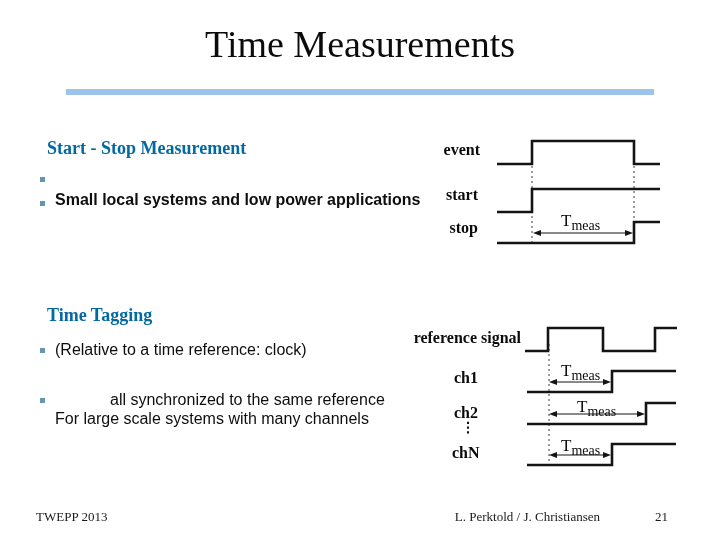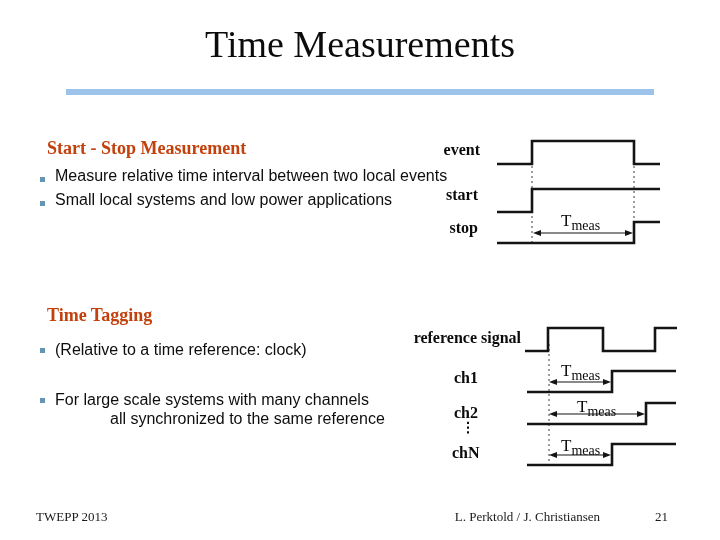--- a/index.html
+++ b/index.html
@@ -2,21 +2,21 @@
 <html><head>
 <meta charset="utf-8">
 <style>
   html,body{margin:0;padding:0;background:#ffffff;}
   .slide{position:relative;width:720px;height:540px;background:#ffffff;overflow:hidden;
          font-family:"Liberation Serif",serif;color:#111;}
   .title{position:absolute;left:0;top:22px;width:720px;text-align:center;
          font-family:"Liberation Serif",serif;font-size:38px;font-weight:400;color:#0b0b0b;}
   .accent-bar{position:absolute;left:66px;top:89px;width:588px;height:6px;background:#9dc3ea;}
   .sec-heading{position:absolute;font-family:"Liberation Serif",serif;font-weight:700;
-               font-size:18px;color:#c2410c;white-space:nowrap;}
+               font-size:18px;color:#0369a1;white-space:nowrap;}
   .h-startstop{left:47px;top:138px;}
   .h-tagging{left:47px;top:305px;}
   .bullet-sq{position:absolute;width:5px;height:5px;background:#6496b4;}
   .bullet-text{position:absolute;font-family:"Liberation Sans",sans-serif;font-size:16px;
                line-height:19px;color:#0e0e0e;white-space:nowrap;}
   .sig-label{position:absolute;font-family:"Liberation Serif",serif;font-weight:700;
              font-size:16px;color:#0b0b0b;white-space:nowrap;line-height:16px;}
   .lab-right{text-align:right;}
   .tmeas{position:absolute;font-family:"Liberation Serif",serif;font-size:17px;color:#0b0b0b;
          white-space:nowrap;line-height:17px;}
@@ -38,24 +38,23 @@
 <body>
 
 <div class="slide">
 
   <div class="title">Time Measurements</div>
   <div class="accent-bar"></div>
 
   <div class="sec-heading h-startstop">Start - Stop Measurement</div>
 
   <div class="bullet-sq" style="left:40px;top:177px;"></div>
-  <div class="bullet-text" style="left:55px;top:166px;">Measure relative time interval between two local events</div>
 
   <div class="bullet-sq" style="left:40px;top:201px;"></div>
-  <div class="bullet-text" style="left:55px;top:190px;">Small local systems and low power applications</div>
+  <div class="bullet-text" style="left:55px;top:190px;font-weight:bold;">Small local systems and low power applications</div>
 
   <div class="sig-label lab-right" style="left:420px;top:142px;width:60px;">event</div>
   <div class="sig-label lab-right" style="left:420px;top:187px;width:58px;">start</div>
   <div class="sig-label lab-right" style="left:420px;top:220px;width:58px;">stop</div>
   <div class="tmeas" style="left:561px;top:212px;"><span>T</span><sub>meas</sub></div>
 
   <svg class="diagram" style="left:490px;top:134px;" width="185" height="116" viewBox="0 0 185 116">
     <path class="dash" d="M42,32 V109"></path>
     <path class="dash" d="M144,32 V109"></path>
     <path class="wave" d="M7,30 H42 V7 H144 V30 H170"></path>
@@ -68,22 +67,22 @@
 
   <div class="sec-heading h-tagging">Time Tagging</div>
 
   <div class="bullet-sq" style="left:40px;top:348px;"></div>
   <div class="bullet-text" style="left:55px;top:340px;">
     <div>(Relative to a time reference: clock)</div>
   </div>
 
   <div class="bullet-sq" style="left:40px;top:398px;"></div>
   <div class="bullet-text" style="left:55px;top:390px;">
+    <div style="padding-left:55px;">all synchronized to the same reference</div>
     <div>For large scale systems with many channels</div>
-    <div style="padding-left:55px;">all synchronized to the same reference</div>
   </div>
 
   <div class="sig-label lab-right" style="left:381px;top:330px;width:140px;">reference signal</div>
   <div class="sig-label" style="left:454px;top:370px;">ch1</div>
   <div class="sig-label" style="left:454px;top:405px;text-align:right;">ch2</div>
   <div class="dots" style="left:461px;top:424px;">⋮</div>
   <div class="sig-label" style="left:452px;top:445px;">chN</div>
 
   <div class="tmeas" style="left:561px;top:362px;"><span>T</span><sub>meas</sub></div>
   <div class="tmeas" style="left:577px;top:398px;"><span>T</span><sub>meas</sub></div>

